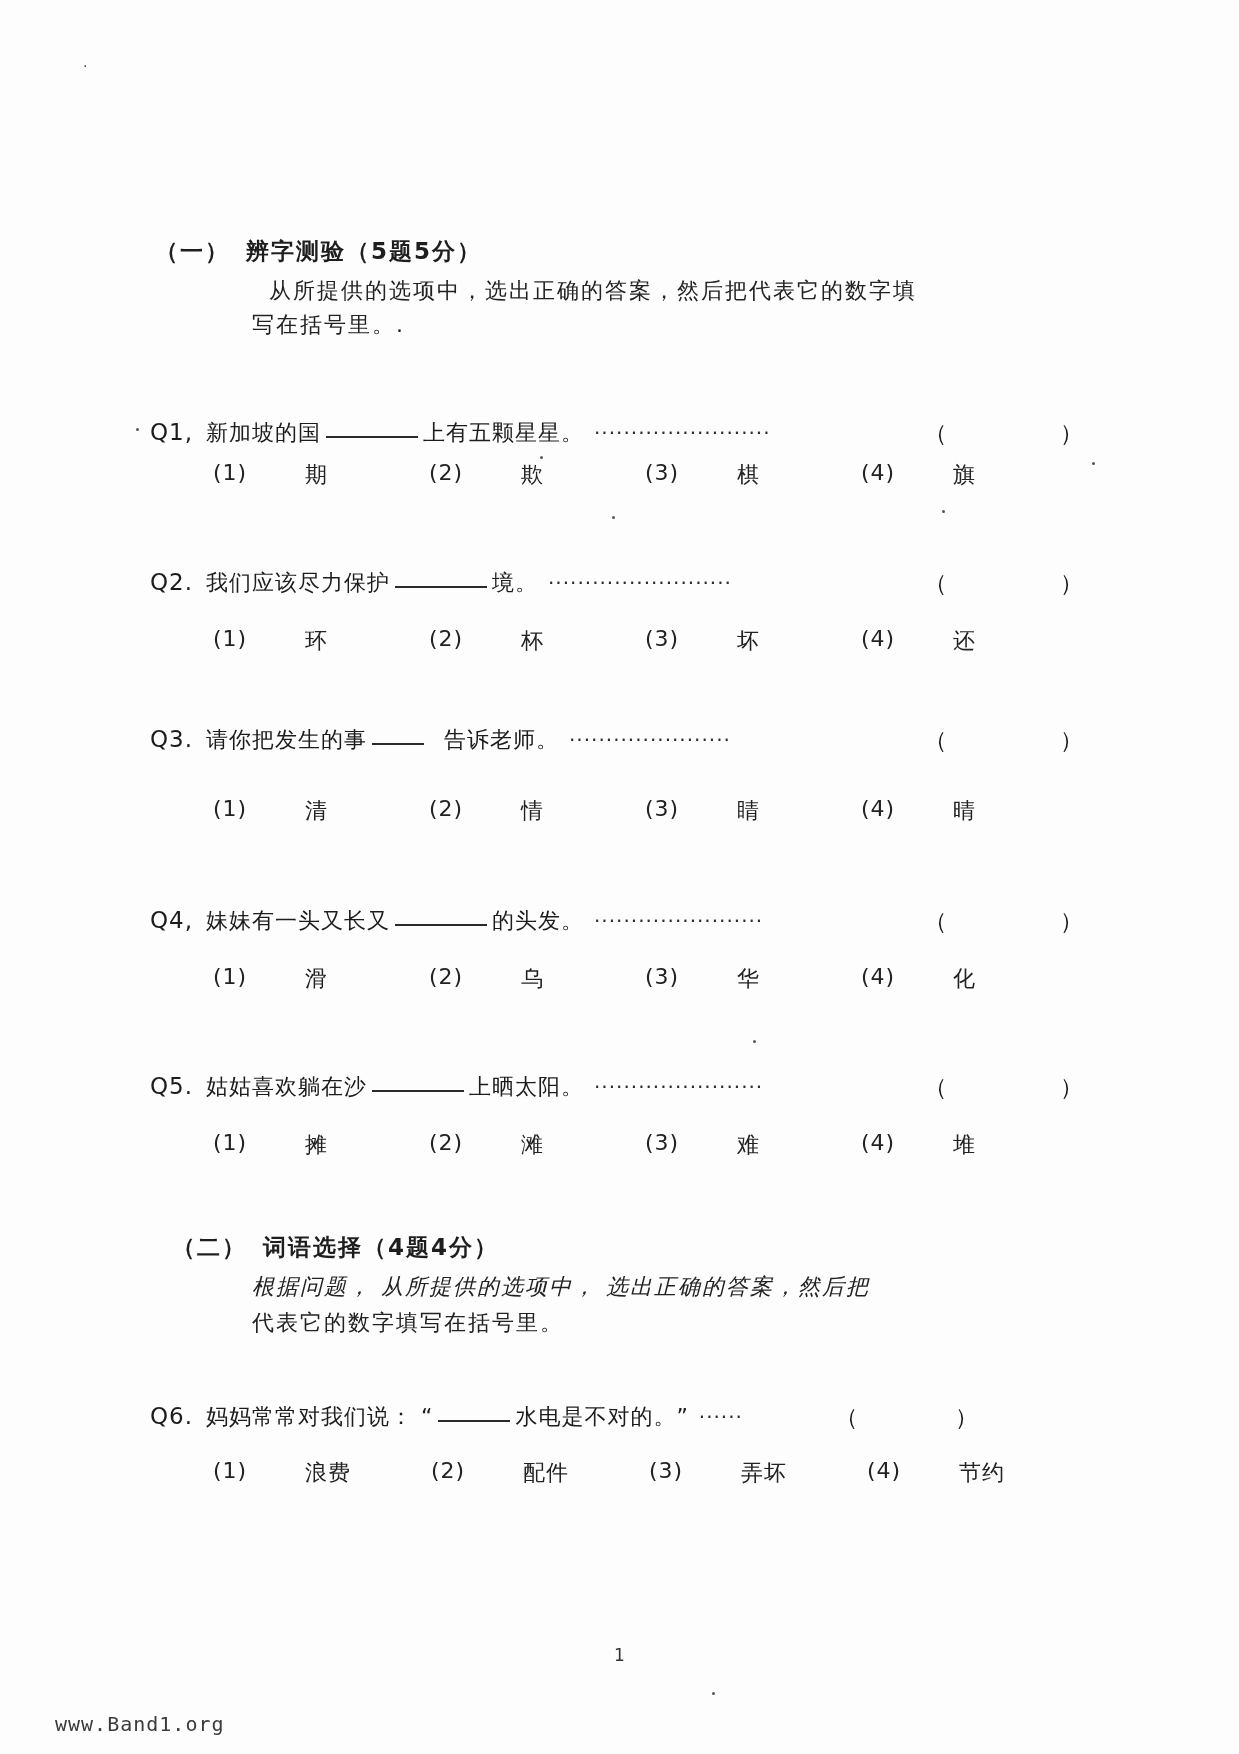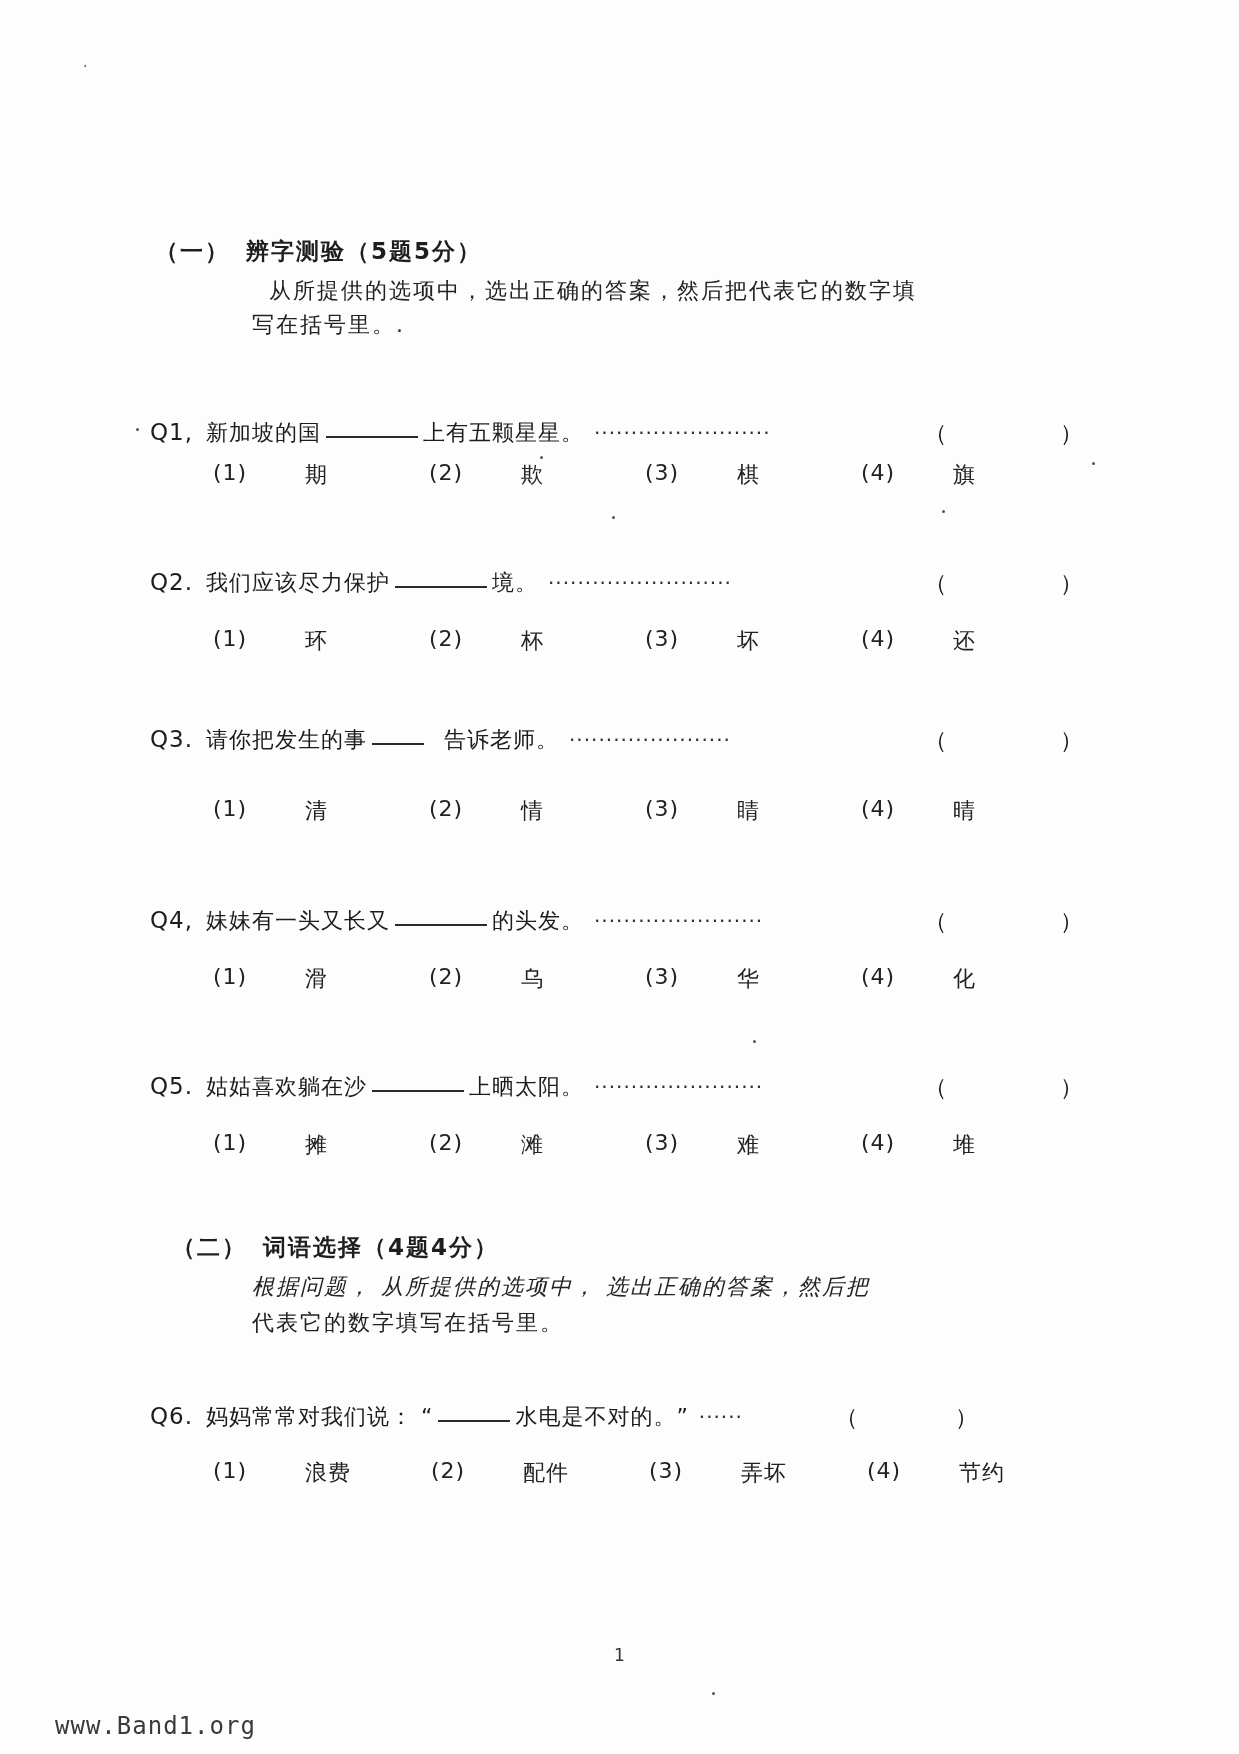--- a/index.html
+++ b/index.html
@@ -28,21 +28,21 @@
   .blank.md{width:72px;}
   .leader{margin-left:10px;font-size:20px;letter-spacing:1px;color:#2b2b2b;}
   .brackets{position:absolute;right:95px;top:0;display:flex;gap:112px;font-size:23px;}
   .brackets.narrow{right:200px;gap:96px;}
   .optrow{position:absolute;left:213px;display:flex;font-size:22px;letter-spacing:1px;color:#222;}
   .opt{width:216px;display:flex;}
   .opt .optnum{width:92px;}
   .opt.wide{width:218px;}
   .footer-page{position:absolute;left:0;width:100%;text-align:center;font-size:17px;color:#333;}
   .watermark{position:absolute;font-family:"DejaVu Sans Mono","Liberation Mono",monospace;
-    font-size:24px;color:#3a3a3a;letter-spacing:1px;}
+    font-size:20px;color:#3a3a3a;letter-spacing:1px;}
   .speck{position:absolute;background:#555;border-radius:50%;}
   .tick{position:absolute;color:#444;font-size:14px;}
 </style>
 </head>
 <body>
 
 <span class="tick" style="left:83px;top:58px;">·</span>
 <span class="speck" style="left:136px;top:428px;width:3px;height:3px;"></span>
 <span class="speck" style="left:540px;top:456px;width:3px;height:3px;"></span>
 <span class="speck" style="left:612px;top:516px;width:3px;height:3px;"></span>

